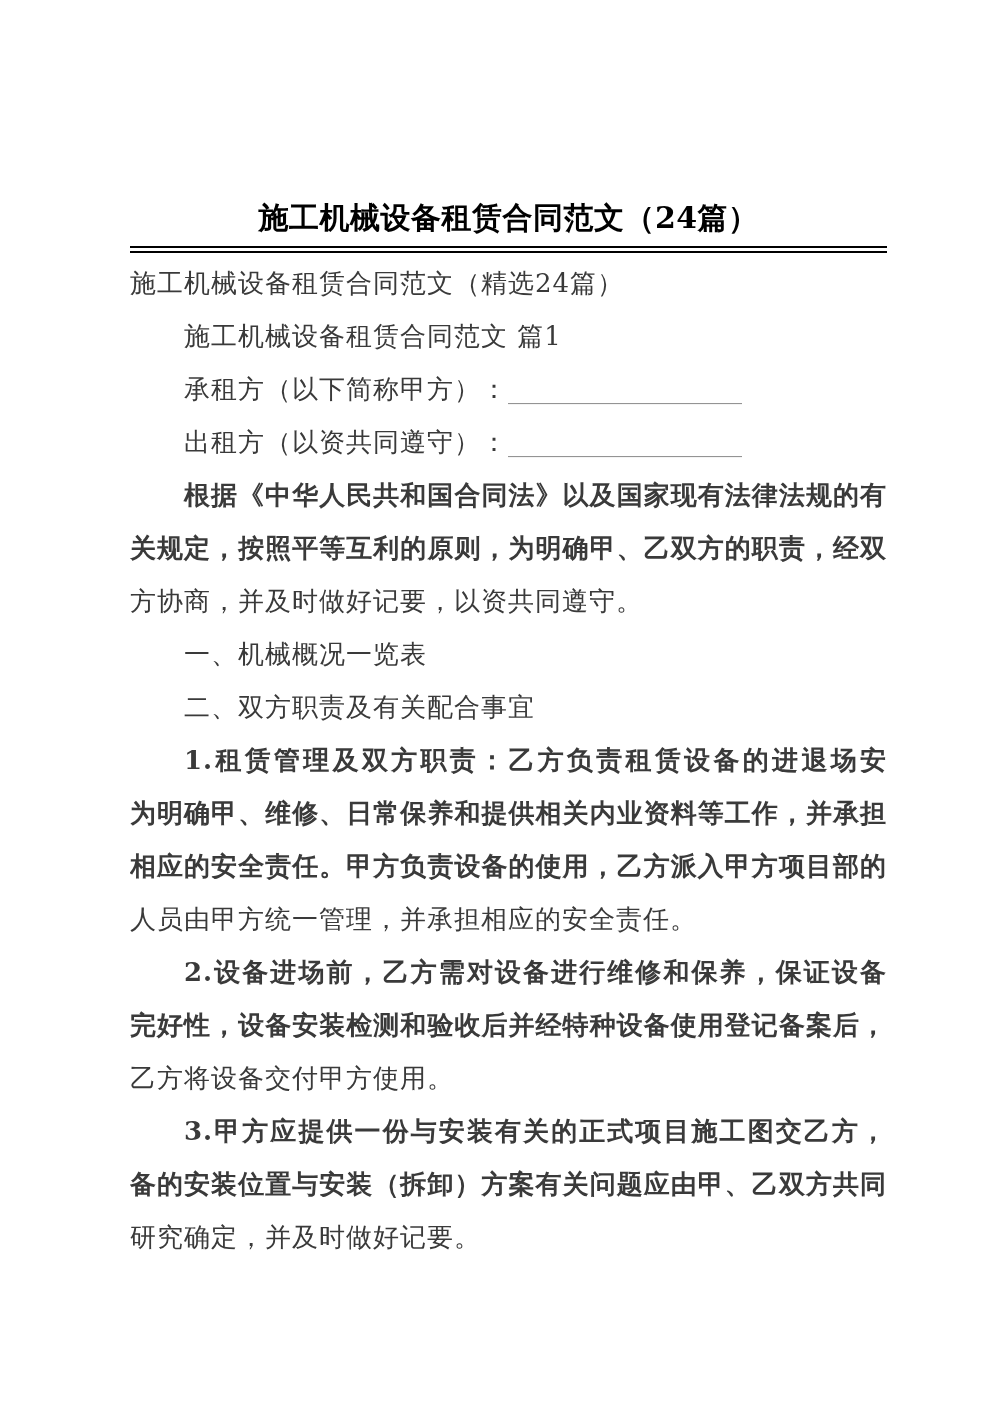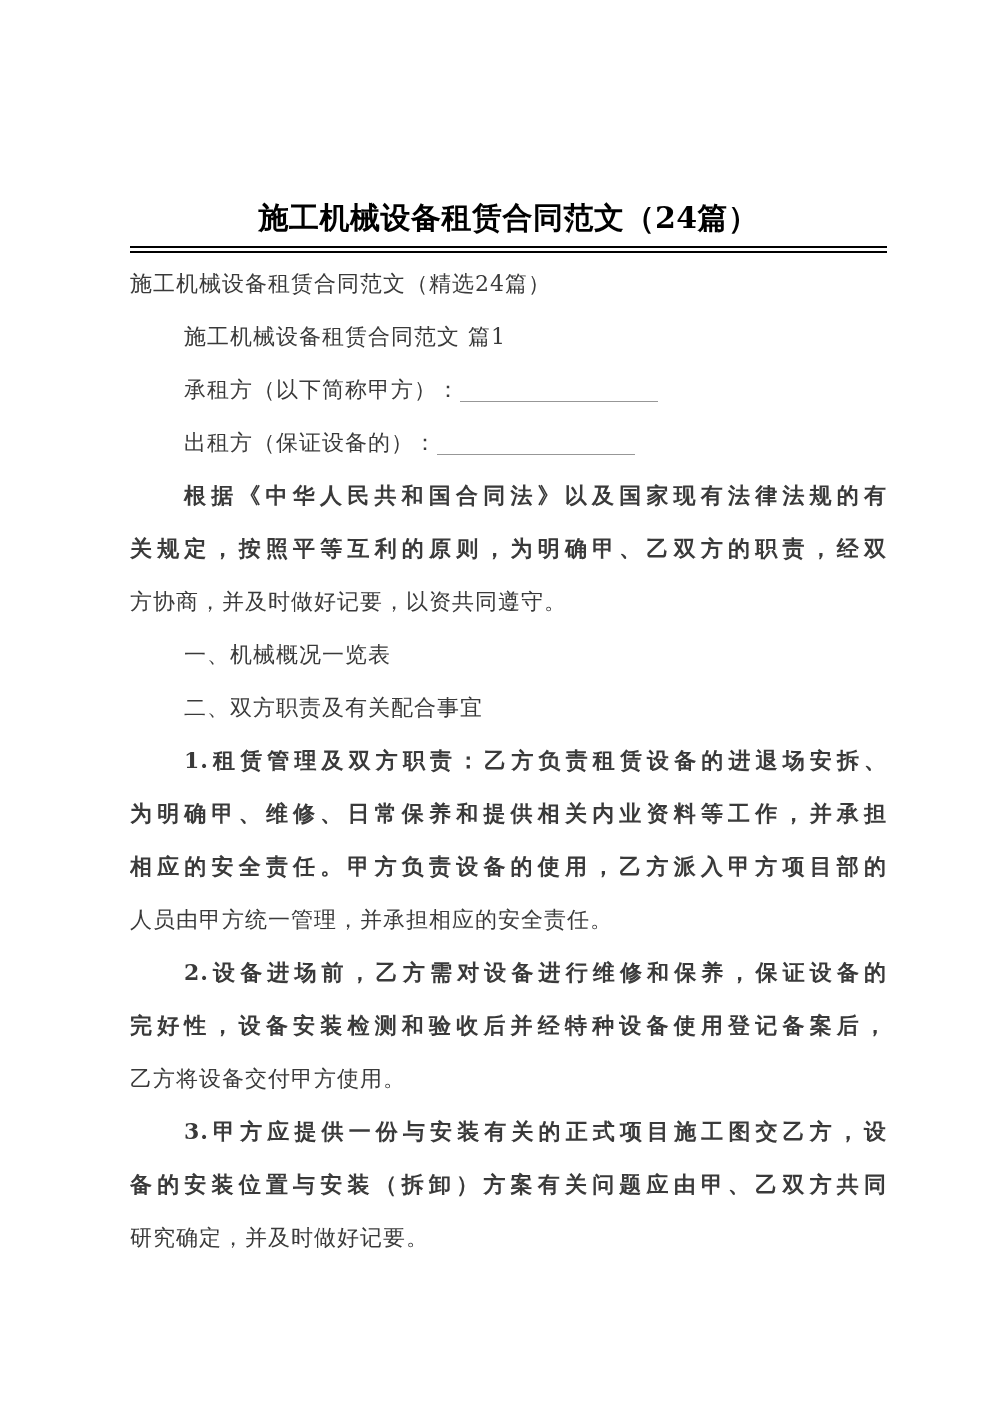--- a/index.html
+++ b/index.html
@@ -27,21 +27,21 @@
 
   .title-rule {
     margin: 8px 106px 0 130px;
     height: 3px;
     border-top: 2px solid var(--rule-color, #000000);
     border-bottom: 2px solid var(--rule-color, #000000);
   }
 
   .doc-body {
     margin: 4px 106px 0 130px;
-    font-size: 22px;
+    font-size: 26px;
     letter-spacing: 1px;
     color: var(--text-color, #3a3a3a);
   }
 
   .line {
     height: 53px;
     line-height: 53px;
     overflow: hidden;
     white-space: nowrap;
   }
@@ -62,21 +62,21 @@
 </head>
 <body>
 
 <div class="page">
   <h1 class="doc-title">施工机械设备租赁合同范文（24篇）</h1>
   <div class="title-rule"></div>
   <div class="doc-body">
       <div class="line"><span>施工机械设备租赁合同范文（精选24篇）</span></div>
       <div class="line indent"><span>施工机械设备租赁合同范文 篇1</span></div>
       <div class="line indent"><span>承租方（以下简称甲方）：</span><span class="blank">__________________</span></div>
-      <div class="line indent"><span>出租方（保证设备的）：</span><span class="blank">__________________</span></div>
+      <div class="line indent"><span>出租方（以资共同遵守）：</span><span class="blank">__________________</span></div>
       <div class="line justify indent"><span>根据《中华人民共和国合同法》以及国家现有法律法规的有</span></div>
       <div class="line justify"><span>关规定，按照平等互利的原则，为明确甲、乙双方的职责，经双</span></div>
       <div class="line"><span>方协商，并及时做好记要，以资共同遵守。</span></div>
       <div class="line indent"><span>一、机械概况一览表</span></div>
       <div class="line indent"><span>二、双方职责及有关配合事宜</span></div>
       <div class="line justify indent"><span>1.租赁管理及双方职责：乙方负责租赁设备的进退场安拆、</span></div>
       <div class="line justify"><span>为明确甲、维修、日常保养和提供相关内业资料等工作，并承担</span></div>
       <div class="line justify"><span>相应的安全责任。甲方负责设备的使用，乙方派入甲方项目部的</span></div>
       <div class="line"><span>人员由甲方统一管理，并承担相应的安全责任。</span></div>
       <div class="line justify indent"><span>2.设备进场前，乙方需对设备进行维修和保养，保证设备的</span></div>

